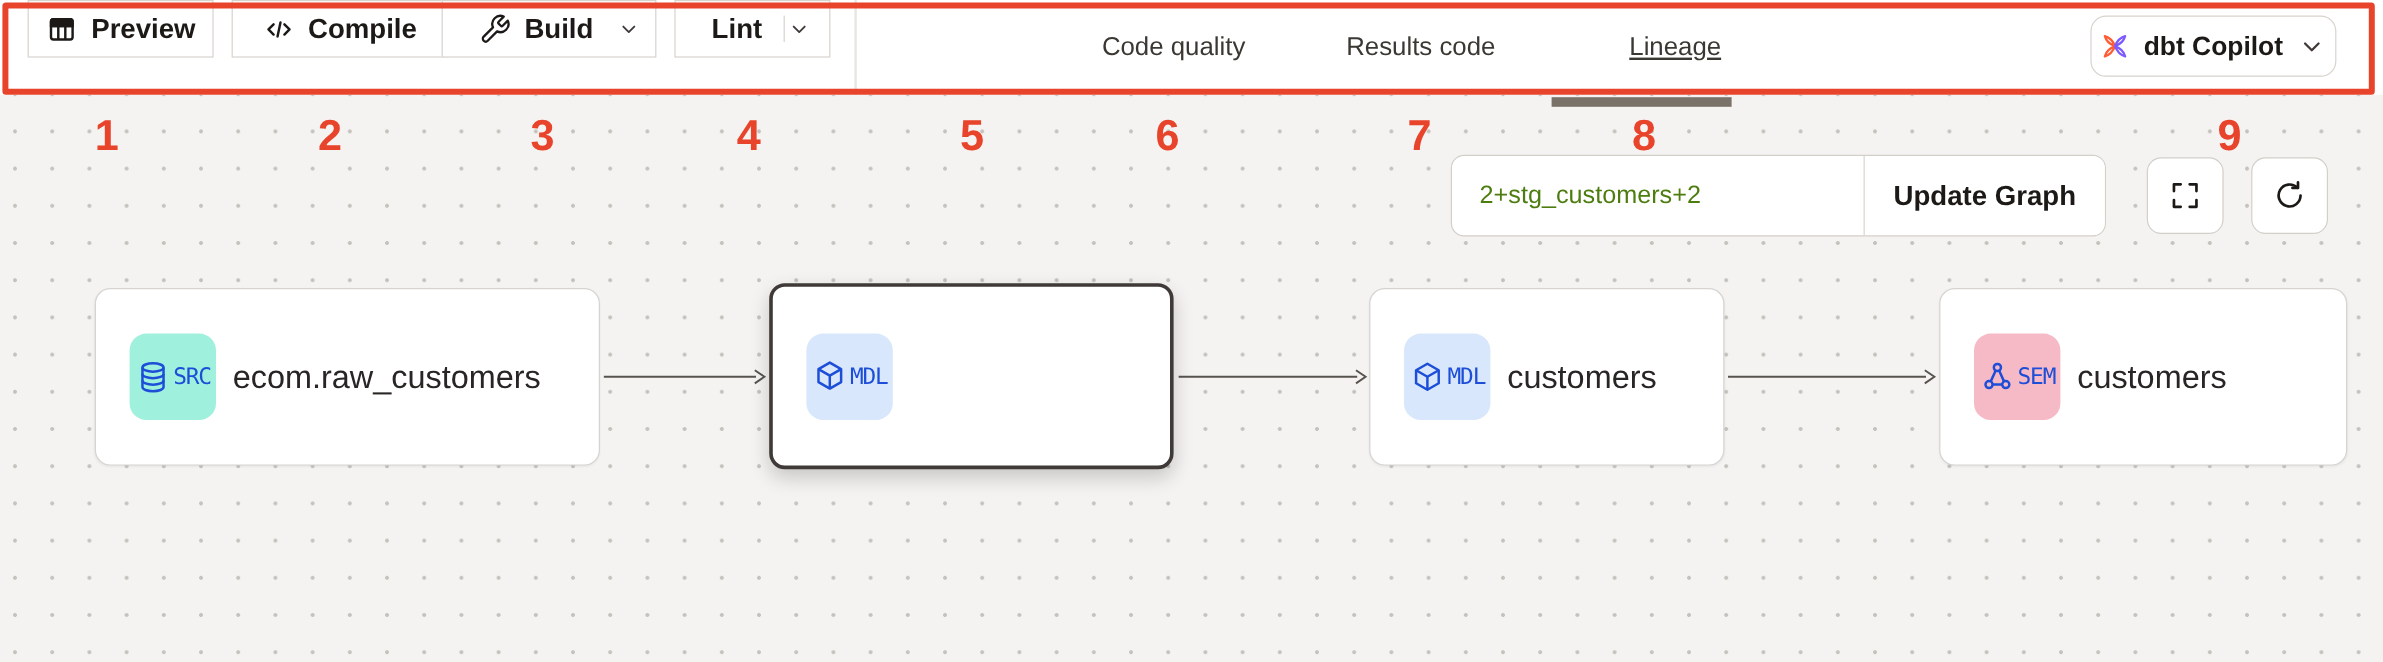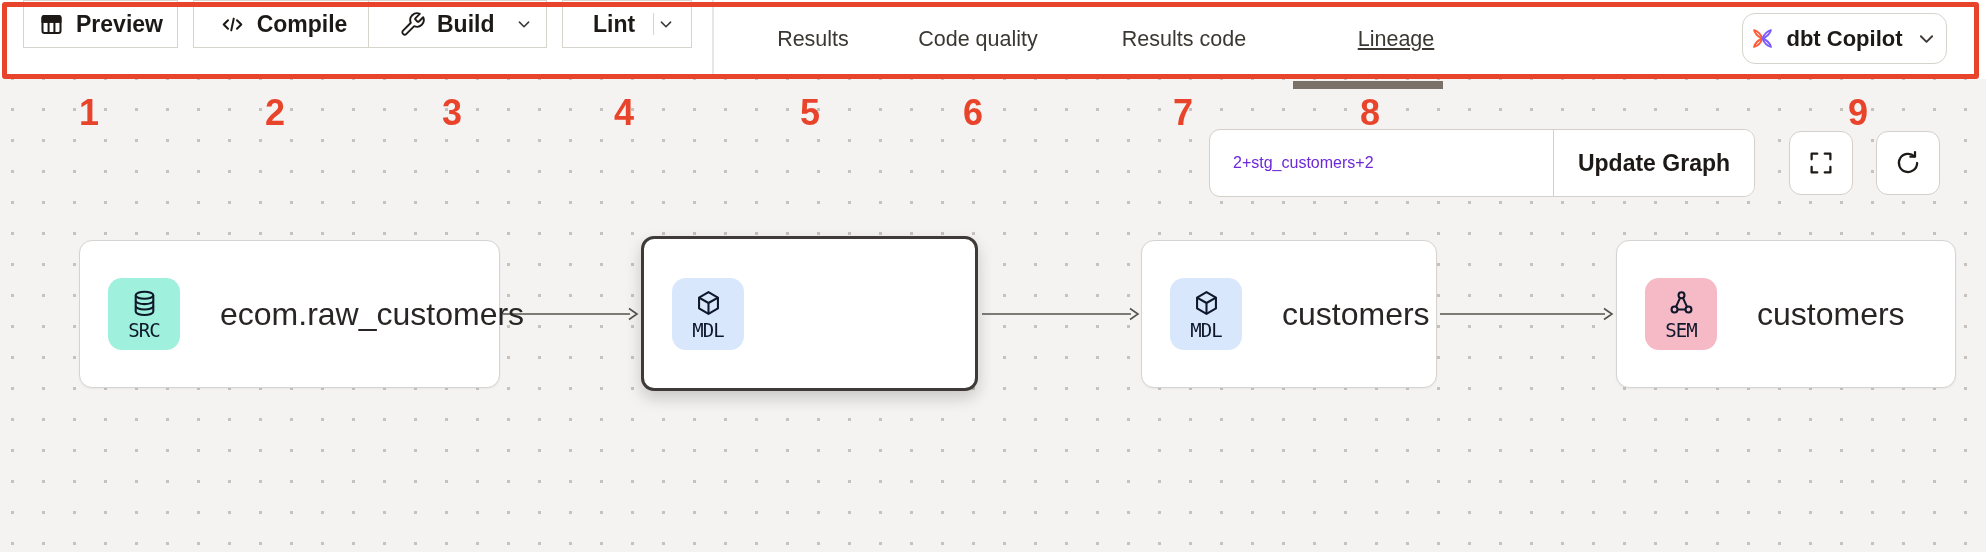--- a/index.html
+++ b/index.html
@@ -52,21 +52,21 @@
     font-size:36px;font-weight:700;color:#e8442b;z-index:11;
   }
   
   .selector-group{
     position:absolute;left:1209px;top:129px;width:546px;height:68px;box-sizing:border-box;
     background:#fff;border:1.5px solid #d3cfc9;border-radius:11px;
     display:flex;align-items:stretch;overflow:hidden;z-index:3;
   }
   .selector-input{
     flex:1;border:none;outline:none;background:transparent;
-    font-family:"Liberation Sans",sans-serif;font-size:16px;color:#6d28d9;padding:0 0 0 23px;
+    font-family:"Liberation Sans",sans-serif;font-size:21px;color:#4d7c0f;padding:0 0 0 23px;
   }
   .selector-sep{width:1.5px;background:#d3cfc9;}
   .update-btn{
     width:200px;display:flex;align-items:center;justify-content:center;
     font-size:23px;font-weight:600;color:#1c1917;cursor:pointer;background:#fff;
   }
   .icon-btn{
     position:absolute;top:131px;width:64px;height:64px;box-sizing:border-box;
     background:#fff;border:1.5px solid #d3cfc9;border-radius:12px;
     display:flex;align-items:center;justify-content:center;cursor:pointer;z-index:3;
@@ -78,26 +78,26 @@
     background:#fff;border:1.5px solid #d6d3d1;border-radius:13px;
     display:flex;align-items:center;padding-left:28px;cursor:pointer;
     box-shadow:0 1px 2px rgba(0,0,0,0.05);z-index:2;
   }
   .node.selected{
     top:236px;height:155px;border:3px solid #3f3a37;
     box-shadow:0 7px 16px rgba(0,0,0,0.18);
   }
   .badge{
     width:72px;height:72px;border-radius:14px;flex:none;
-    display:flex;flex-direction:column;align-items:center;justify-content:center;gap:1px;
-    color:#0f172a;
+    display:flex;flex-direction:row;align-items:center;justify-content:center;gap:1px;
+    color:#1d4ed8;
   }
   .badge svg{width:31px;height:31px;}
   .badge-label{font-family:"DejaVu Sans Mono",monospace;font-size:19px;line-height:20px;letter-spacing:-1px;}
-  .node-label{font-size:32px;color:#292524;margin-left:40px;white-space:nowrap;}
+  .node-label{font-size:27px;color:#292524;margin-left:14px;white-space:nowrap;}
   .edge{position:absolute;z-index:1;}
 </style>
 </head>
 <body>
 
 <div class="screen">
 
   <div class="canvas"></div>
 
   <div class="toolbar">
@@ -142,23 +142,20 @@
       <div class="sep"></div>
       <div class="chev">
         <svg class="chev-icon" viewBox="0 0 24 24" fill="none" stroke="currentColor" stroke-width="1.7" stroke-linecap="round" stroke-linejoin="round">
             <polyline points="7 10 12 15 17 10"></polyline>
           </svg>
       </div>
     </div>
 
     <div class="tb-divider"></div>
 
-    <div class="tab" style="left:772px;width:82px;">
-      <span>Results</span>
-    </div>
     <div class="tab" style="left:908px;width:140px;">
       <span>Code quality</span>
     </div>
     <div class="tab" style="left:1101px;width:166px;">
       <span>Results code</span>
     </div>
     <div class="tab" style="left:1352px;width:88px;text-decoration:underline;">
       <span>Lineage</span>
     </div>
 

